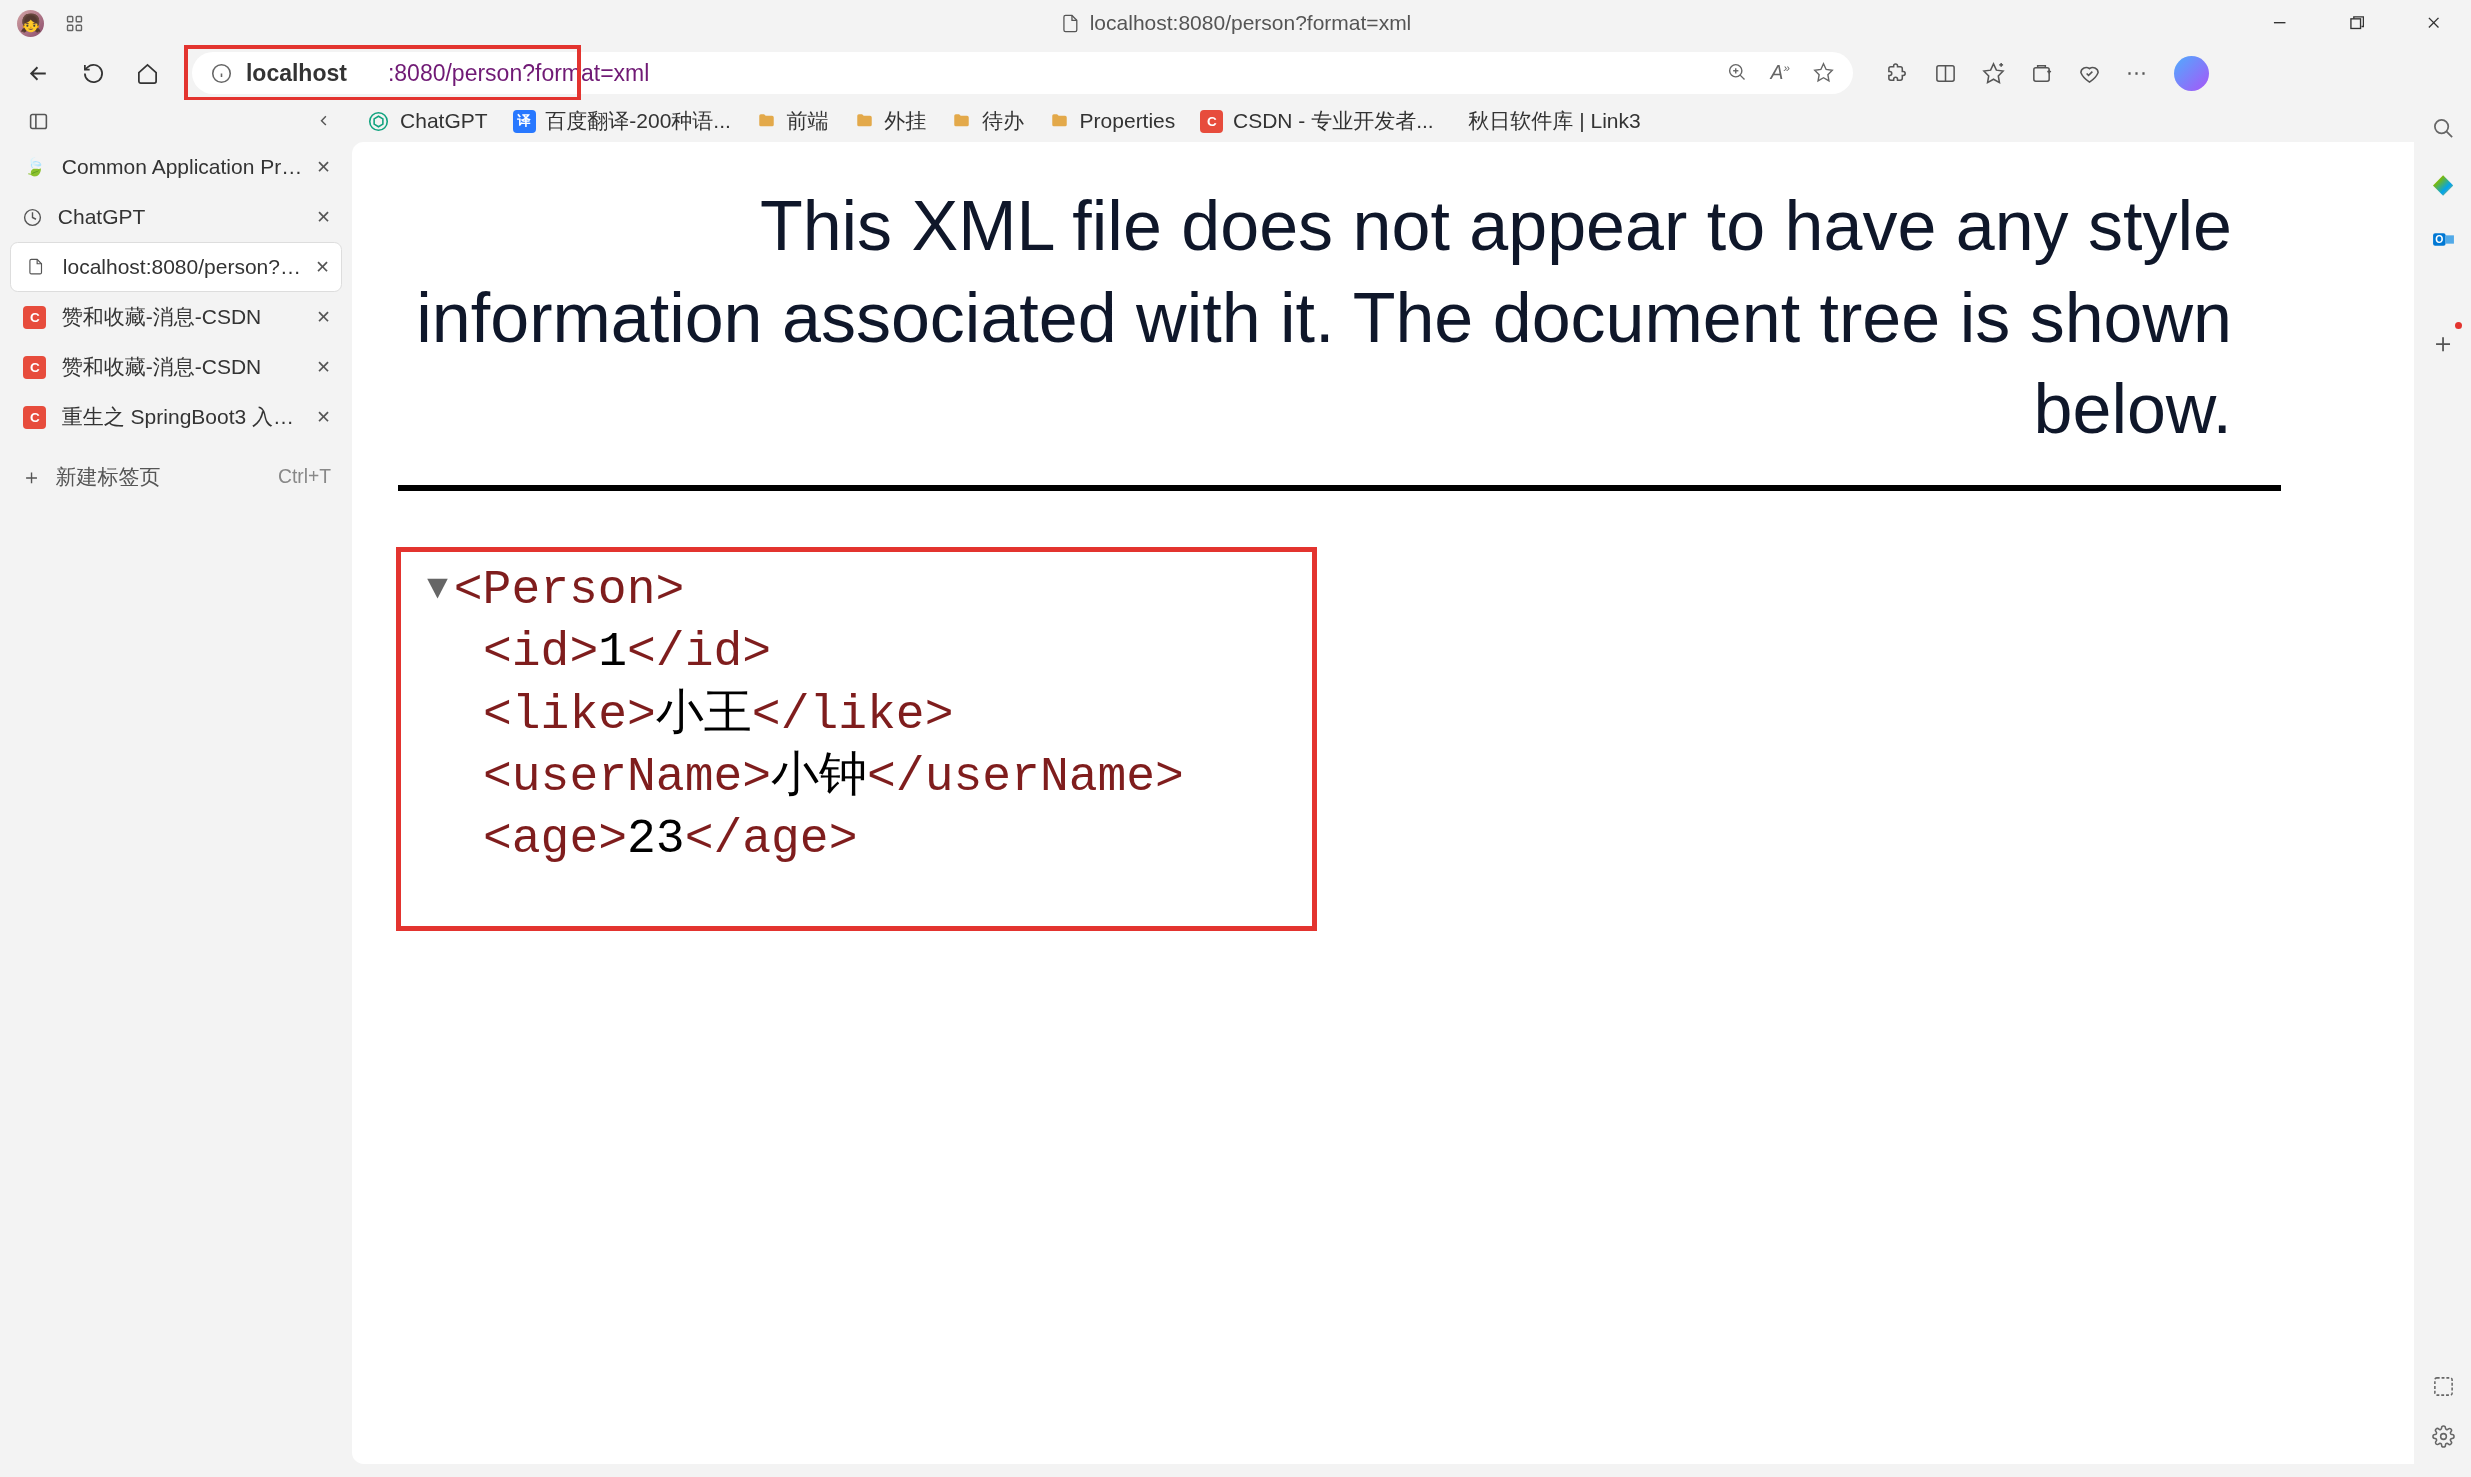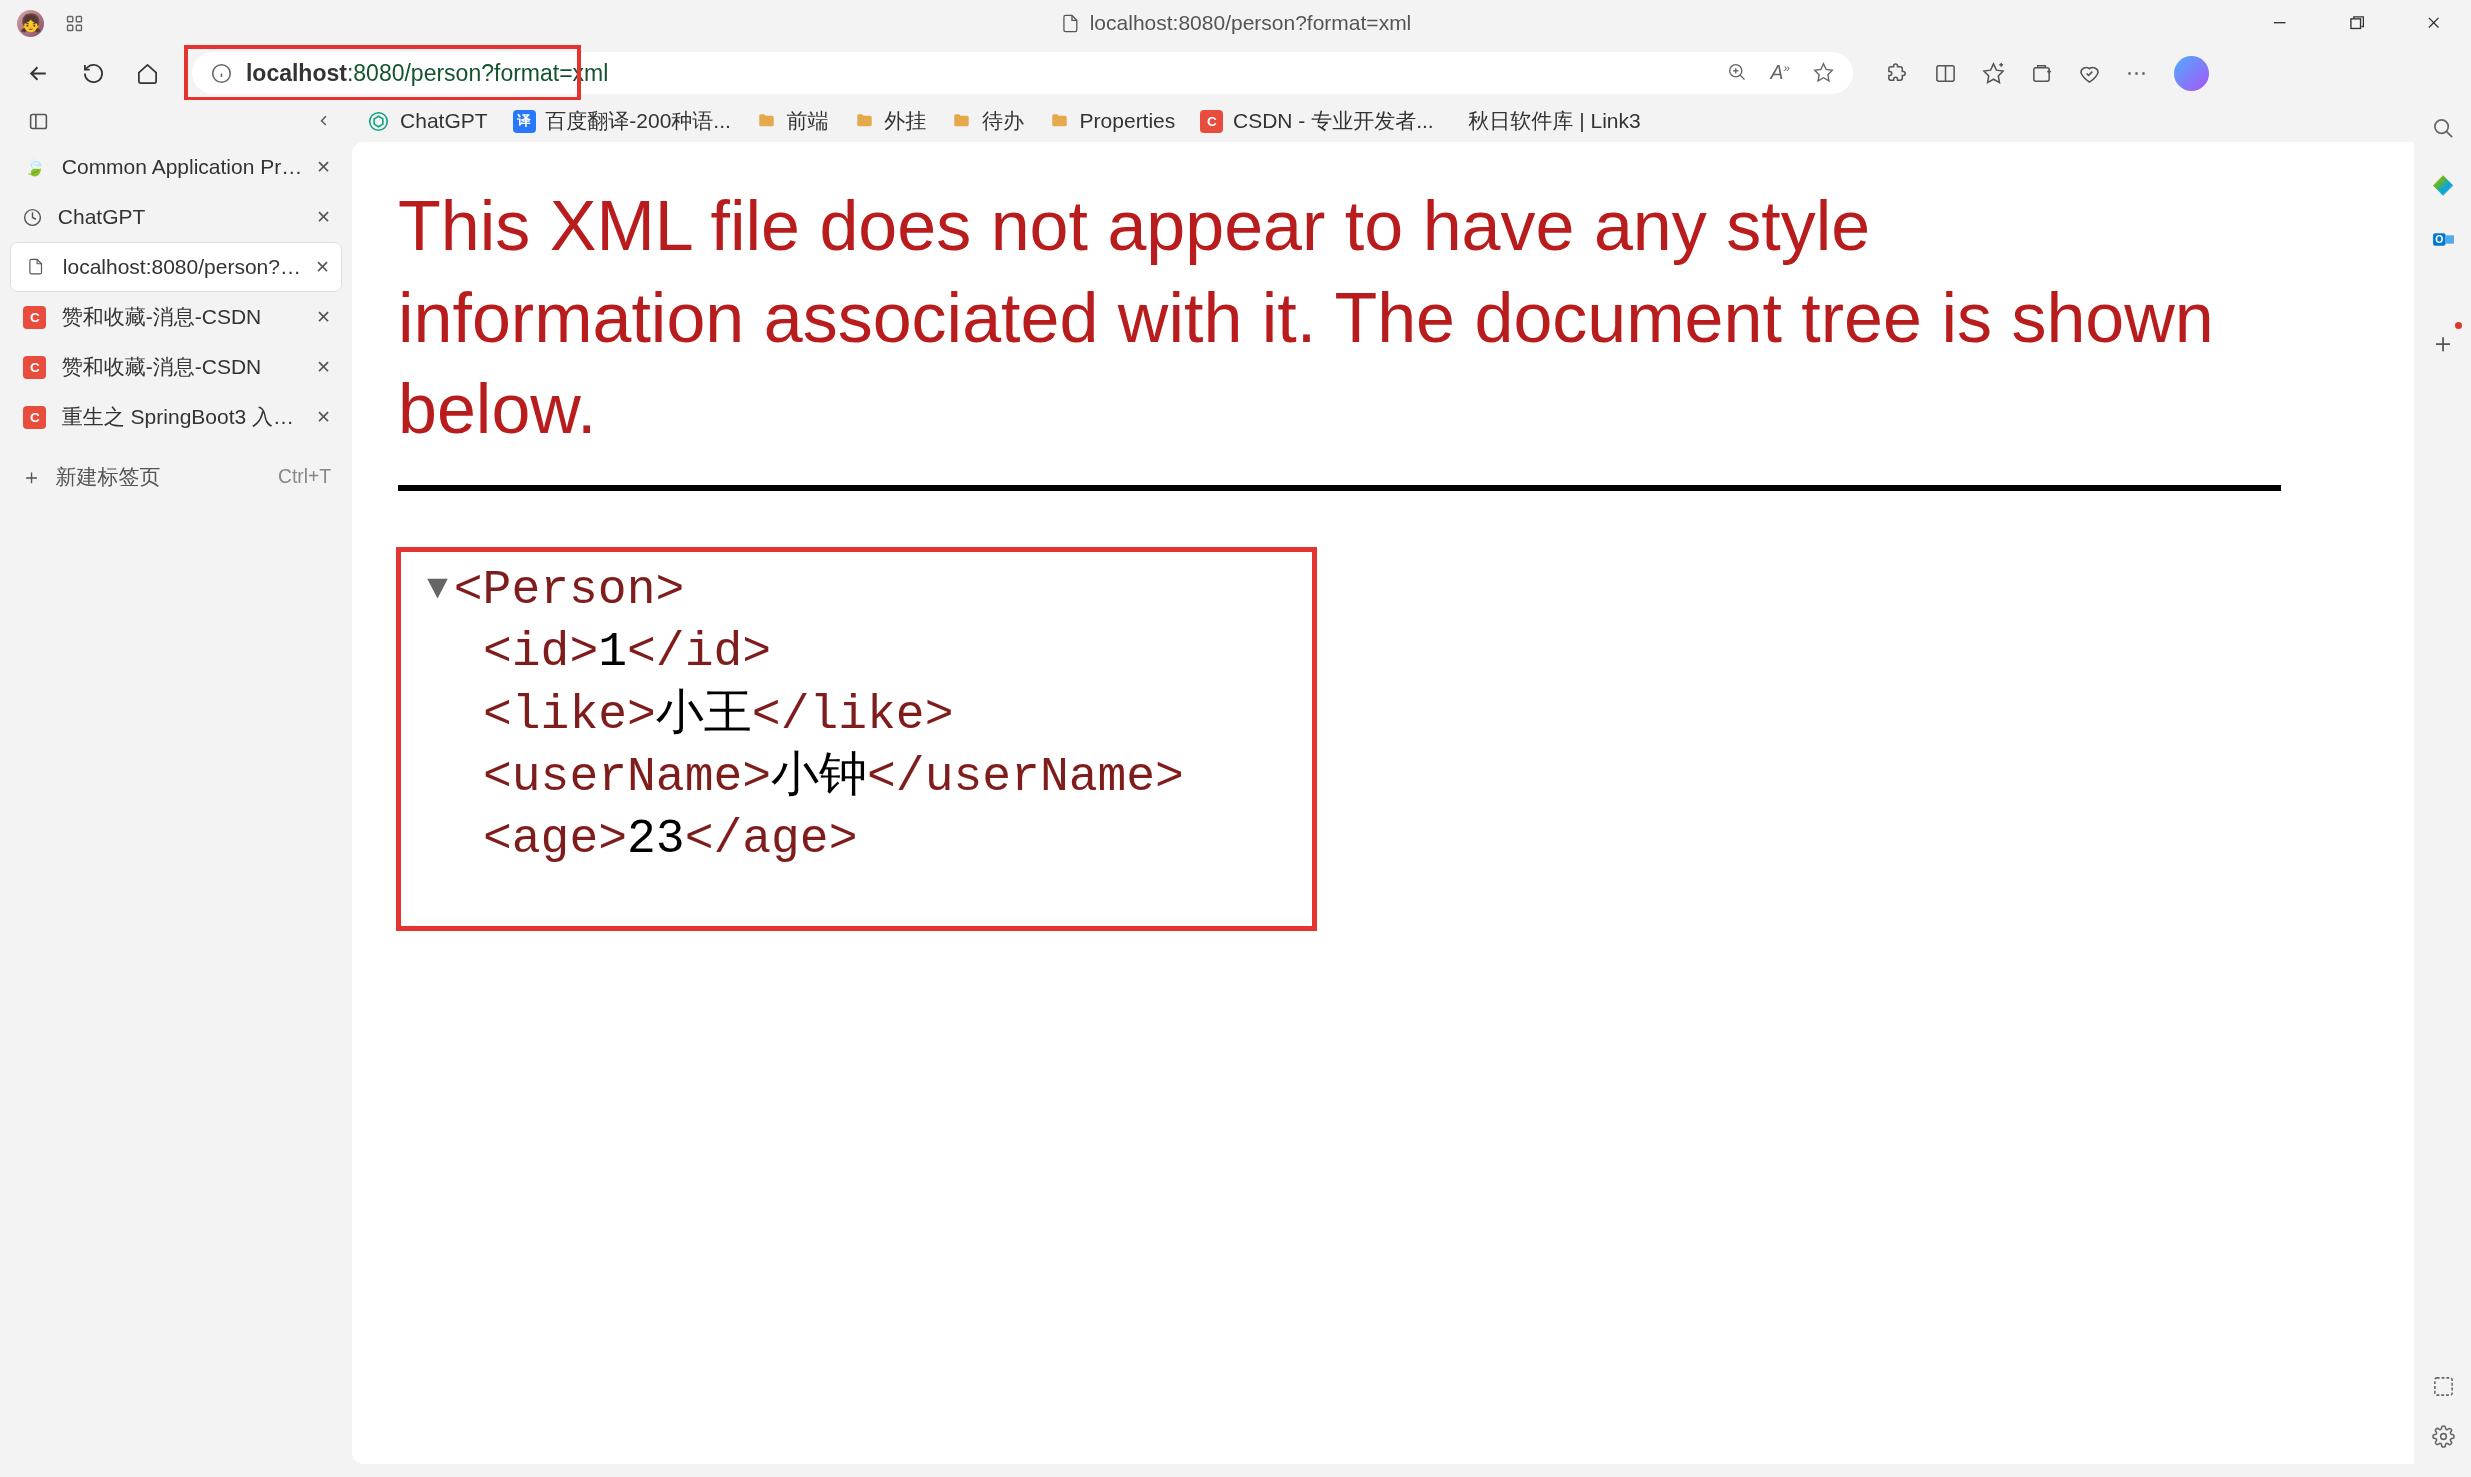--- a/index.html
+++ b/index.html
@@ -15,21 +15,21 @@
 .win-controls { position: absolute; right: 0; display: flex; }
 .win-btn { width: 77px; height: 46px; display: flex; align-items: center; justify-content: center; color: #333; font-size: 15.4px; }
 
 
 .toolbar { height: 54px; background: #f3f3f3; display: flex; align-items: center; padding: 0 19.3px; gap: 15.4px; }
 .nav-btn { width: 39px; height: 39px; display: flex; align-items: center; justify-content: center; color: #555; border-radius: 5.8px; }
 .addr-bar { flex: 0 0 auto; width: 1661px; height: 42px; background: #fff; border-radius: 21px; display: flex; align-items: center; padding: 0 19.3px; gap: 13.5px; margin-left: 9.7px; position: relative; }
 .addr-highlight { position: absolute; left: -7.7px; top: -6.8px; width: 397px; height: 56px; border: 4.8px solid #e3342f; pointer-events: none; }
 .addr-info { color: #666; font-size: 17.4px; }
 .addr-text { font-size: 23px; color: #333; }
-.addr-text .gray { color: #14532d; }
+.addr-text .gray { color: #701a75; margin-left: 41px; }
 .addr-right { margin-left: auto; display: flex; align-items: center; gap: 23px; color: #666; }
 .toolbar-right { display: flex; align-items: center; gap: 25px; margin-left: 17.4px; color: #555; }
 .copilot-circle { width: 35px; height: 35px; border-radius: 50%; background: linear-gradient(135deg, #4facfe, #a855f7); }
 
 
 .sidebar-toggle { height: 42px; width: 39px; display: flex; align-items: center; justify-content: center; color: #555; margin-left: 19.3px; }
 
 
 .main-row { display: flex; position: absolute; top: 100px; left: 0; right: 0; bottom: 0; }
 
@@ -53,21 +53,21 @@
 .link3-badge { width: 23px; height: 23px; background: #6b5b95; border-radius: 3.9px; }
 
 
 .bookmark-bar { height: 42px; background: #f3f3f3; display: flex; align-items: center; padding: 0 15.4px; gap: 25px; font-size: 21px; color: #333; flex: 1; }
 .bookmark-item { display: flex; align-items: center; gap: 9.7px; white-space: nowrap; }
 .folder-icon { color: #e3a94a; }
 
 
 .content-wrap { flex: 1; display: flex; flex-direction: column; }
 .content { flex: 1; background: #fff; margin: 0 13.5px 13.5px 0; border-radius: 11.6px; padding: 39px 46px; overflow: auto; position: relative; }
-.xml-heading { font-size: 70px; font-weight: 400; line-height: 1.31; color: #b91c1c; max-width: 1834px; }
+.xml-heading { font-size: 70px; font-weight: 400; line-height: 1.31; color: #0f172a; max-width: 1834px; text-align: right; }
 .xml-divider { border: none; border-top: 6.8px solid #000; margin: 29px 0 58px 0; max-width: 1883px; }
 .xml-tree-box { position: relative; padding: 9.7px 29px 58px 29px; display: inline-block; min-width: 917px; }
 .xml-tree-box .red-border { position: absolute; left: -1.9px; top: -1.9px; right: -1.9px; bottom: -1.9px; border: 5.8px solid #e3342f; pointer-events: none; }
 .xml-tree { font-family: "Consolas", "Courier New", monospace; font-size: 48px; line-height: 1.3; }
 .xml-tag { color: #7f1d1d; }
 .xml-text { color: #000; }
 .collapse-tri { color: #666; font-size: 35px; display: inline-block; vertical-align: middle; margin-right: 5.8px; }
 .xml-indent { padding-left: 56px; }
 .cursor-line::after { content: ""; display: inline-block; width: 1.9px; height: 42px; background: #000; vertical-align: middle; margin-left: 1.9px; }
 

